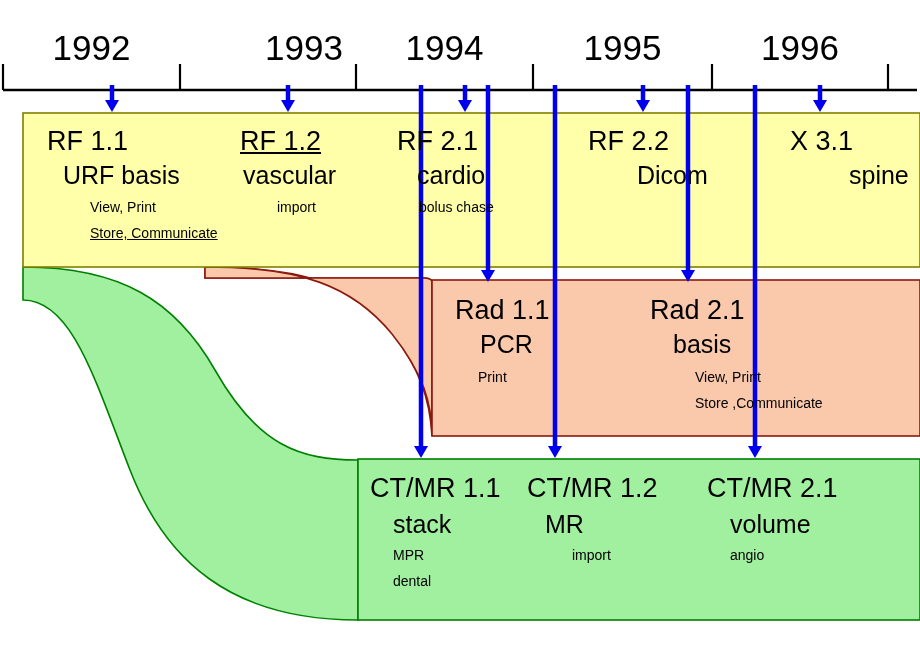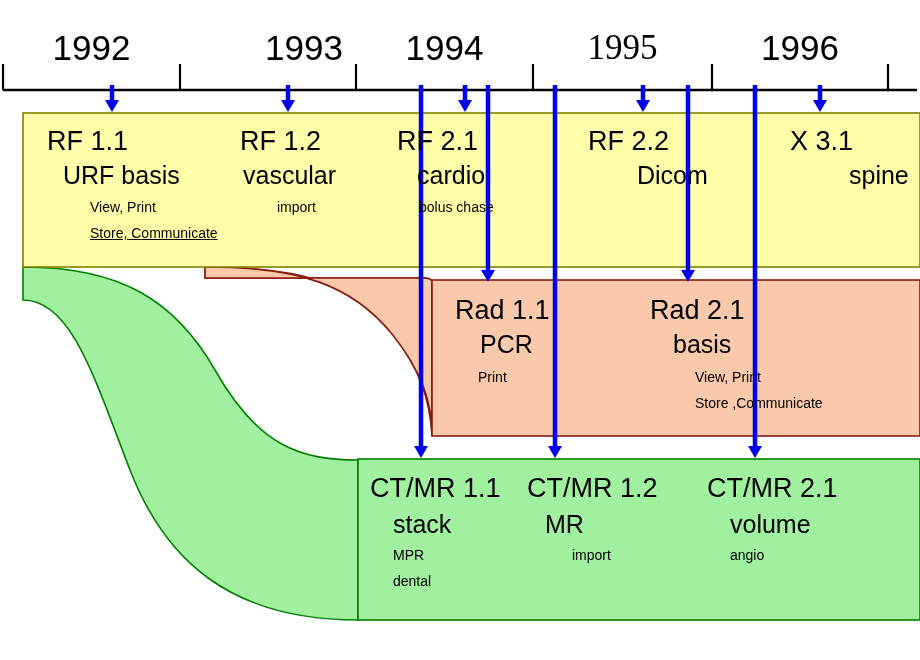--- a/index.html
+++ b/index.html
@@ -108,29 +108,29 @@
           <line x1="820" x2="820" y1="85" y2="105" stroke="#0000ee" stroke-width="4.5"></line>
           <path d="M813,100 L827,100 L820,112 Z" fill="#0000ee"></path>
         </g>
       </g>
   </svg>
 
   <div id="year-labels">
       <div class="lbl y-tick-label" style="left: 91.5px; top: 30px; transform: translateX(-50%);">1992</div>
       <div class="lbl y-tick-label" style="left: 268px; top: 30px; transform: translateX(-50%); margin-left: 36px;">1993</div>
       <div class="lbl y-tick-label" style="left: 444.5px; top: 30px; transform: translateX(-50%);">1994</div>
-      <div class="lbl y-tick-label" style="left: 622.5px; top: 30px; transform: translateX(-50%); font-family: Liberation Serif, serif;">1995</div>
+      <div class="lbl y-tick-label" style="left: 622.5px; top: 30px; transform: translateX(-50%);">1995</div>
       <div class="lbl y-tick-label" style="left: 800px; top: 30px; transform: translateX(-50%);">1996</div>
     </div>
   <div id="band-labels">
       <div class="lbl t-big" style="left: 47px; top: 128px;">RF 1.1</div>
       <div class="lbl t-mid" style="left: 63px; top: 163px;">URF basis</div>
       <div class="lbl t-small" style="left: 90px; top: 200px;">View, Print</div>
       <div class="lbl t-small" style="left: 90px; top: 226px; text-decoration: underline;">Store, Communicate</div>
-      <div class="lbl t-big" style="left: 240px; top: 128px;">RF 1.2</div>
+      <div class="lbl t-big" style="left: 240px; top: 128px; text-decoration: underline;">RF 1.2</div>
       <div class="lbl t-mid" style="left: 243px; top: 163px;">vascular</div>
       <div class="lbl t-small" style="left: 277px; top: 200px;">import</div>
       <div class="lbl t-big" style="left: 397px; top: 128px;">RF 2.1</div>
       <div class="lbl t-mid" style="left: 417px; top: 163px;">cardio</div>
       <div class="lbl t-small" style="left: 419px; top: 200px;">bolus chase</div>
       <div class="lbl t-big" style="left: 588px; top: 128px;">RF 2.2</div>
       <div class="lbl t-mid" style="left: 637px; top: 163px;">Dicom</div>
       <div class="lbl t-big" style="left: 790px; top: 128px;">X 3.1</div>
       <div class="lbl t-mid" style="left: 805px; top: 163px; margin-left: 44px;">spine</div>
       <div class="lbl t-big" style="left: 455px; top: 297px;">Rad 1.1</div>

